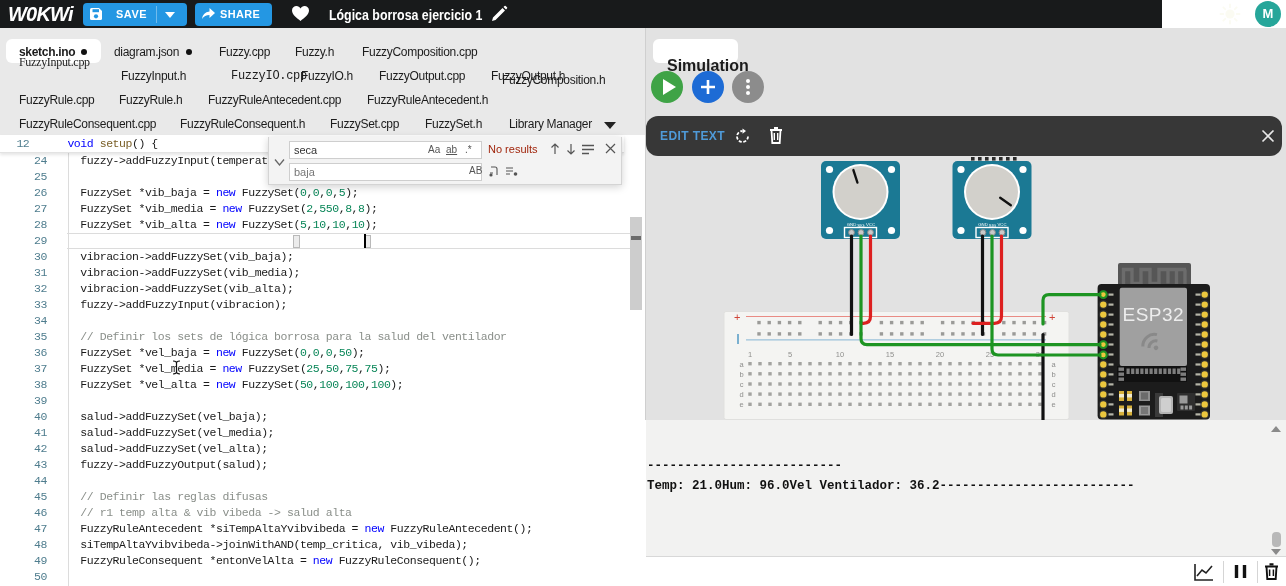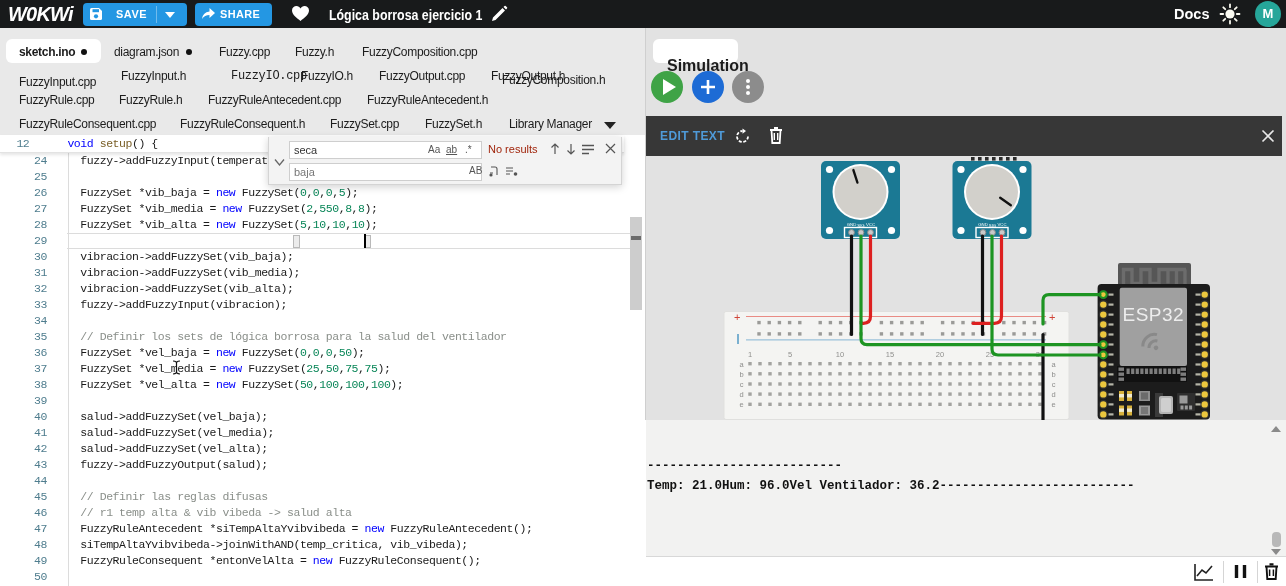--- a/index.html
+++ b/index.html
@@ -1,18 +1,18 @@
 <!DOCTYPE html>
 <html><head><meta charset="utf-8">
 <style>
 html,body{margin:0;padding:0;}
 body{width:1286px;height:586px;position:relative;overflow:hidden;font-family:"Liberation Sans",sans-serif;background:#fff;}
 .abs{position:absolute;}
 
-#topbar{left:0;top:0;width:1286px;height:28px;background:#181a1b;}
+#topbar{left:0;top:0;width:1162px;height:28px;background:#181a1b;}
 .btn-blue{position:absolute;background:#2497e3;border-radius:4px;color:#fff;font-weight:bold;}
 
 #tabstrip{left:0;top:28px;width:645px;height:107px;background:#e9e9e9;}
 .tab{position:absolute;font-size:12px;letter-spacing:-0.3px;color:#1c1c1c;white-space:nowrap;}
 .activetab{position:absolute;background:#fff;border-radius:6px;}
 
 #editor{left:0;top:135px;width:645px;height:451px;background:#fff;}
 .mono{font-family:"Liberation Mono",monospace;font-size:11.5px;letter-spacing:-0.443px;line-height:16px;}
 #gutter{position:absolute;left:0;top:18px;width:47px;text-align:right;color:#4f7d8e;white-space:pre;}
 #code{position:absolute;left:67.4px;top:18px;color:#1a1a1a;white-space:pre;}
@@ -82,21 +82,21 @@
   <div class="activetab" style="left:6px;top:11px;width:95px;height:24px;"></div>
   <div class="tab" style="left:19px;top:17px;font-weight:bold;">sketch.ino</div>
   <div class="abs" style="left:81px;top:20.5px;width:6px;height:6px;border-radius:50%;background:#111;"></div>
   <div class="tab" style="left:114px;top:17px;">diagram.json</div>
   <div class="abs" style="left:186px;top:20.5px;width:6px;height:6px;border-radius:50%;background:#111;"></div>
   <div class="tab" style="left:219px;top:17px;">Fuzzy.cpp</div>
   <div class="tab" style="left:295px;top:17px;">Fuzzy.h</div>
   <div class="tab" style="left:362px;top:17px;">FuzzyComposition.cpp</div>
   <div class="tab" style="left:502px;top:17px;margin-top:28px;">FuzzyComposition.h</div>
 
-  <div class="tab" style="left:19px;top:47px;">FuzzyInput.cpp</div>
+  <div class="tab" style="left:19px;top:27px;font-family:Liberation Serif, serif;">FuzzyInput.cpp</div>
   <div class="tab" style="left:121px;top:41px;">FuzzyInput.h</div>
   <div class="tab" style="left:231px;top:41px;font-family:Liberation Mono, monospace;">FuzzyIO.cpp</div>
   <div class="tab" style="left:301px;top:41px;">FuzzyIO.h</div>
   <div class="tab" style="left:379px;top:41px;">FuzzyOutput.cpp</div>
   <div class="tab" style="left:491px;top:41px;">FuzzyOutput.h</div>
 
   <div class="tab" style="left:19px;top:65px;">FuzzyRule.cpp</div>
   <div class="tab" style="left:119px;top:65px;">FuzzyRule.h</div>
   <div class="tab" style="left:208px;top:65px;">FuzzyRuleAntecedent.cpp</div>
   <div class="tab" style="left:367px;top:65px;">FuzzyRuleAntecedent.h</div>
@@ -668,21 +668,21 @@
     <path d="M1001.5 236 V316.3 Q1001.5 323.3 994.5 323.3 H973" stroke="#dd2020" stroke-width="3.2"></path>
     <path d="M861 236 V338.6 Q861 344.6 867 344.6 H1100" stroke="#1d9422" stroke-width="3.2"></path>
     <path d="M992 236 V349 Q992 355 998 355 H1100" stroke="#1d9422" stroke-width="3.2"></path>
     <path d="M1043 324 V300.6 Q1043 294.6 1049 294.6 H1100" stroke="#1d9422" stroke-width="3.2"></path>
     <circle cx="1103.3" cy="294.6" r="3.4" stroke="#1d9422" stroke-width="2"></circle>
     <circle cx="1103.3" cy="344.6" r="3.4" stroke="#1d9422" stroke-width="2"></circle>
     <circle cx="1103.3" cy="355" r="3.4" stroke="#1d9422" stroke-width="2"></circle>
   </g>
 </svg>
 
-<div class="abs" style="left:646px;top:116px;width:636px;height:40px;background:#373737;border-radius:0;">
+<div class="abs" style="left:646px;top:116px;width:636px;height:40px;background:#373737;border-radius:12px;">
   <div class="abs" style="left:14px;top:13px;font-size:12px;font-weight:bold;color:#4f9ad8;letter-spacing:0.4px;">EDIT TEXT</div>
   <svg class="abs" style="left:88px;top:12px" width="17" height="17" viewBox="0 0 17 17">
     <path d="M14 8.5 A5.5 5.5 0 1 1 8.5 3" stroke="#fff" stroke-width="1.8" fill="none" stroke-dasharray="3 1.6"></path>
     <path d="M8.5 0.5 L12 3 L8.5 5.8 Z" fill="#fff"></path>
   </svg>
   <svg class="abs" style="left:123px;top:11px" width="14" height="17" viewBox="0 0 14 17">
     <path d="M1 3 H13 M2.5 3 L3.3 16 H10.7 L11.5 3 M5 1 H9" stroke="#fff" stroke-width="1.8" fill="none"></path>
     <path d="M5.3 6 V13 M8.7 6 V13" stroke="#fff" stroke-width="1.4"></path>
   </svg>
   <svg class="abs" style="left:615px;top:13px" width="14" height="14">

